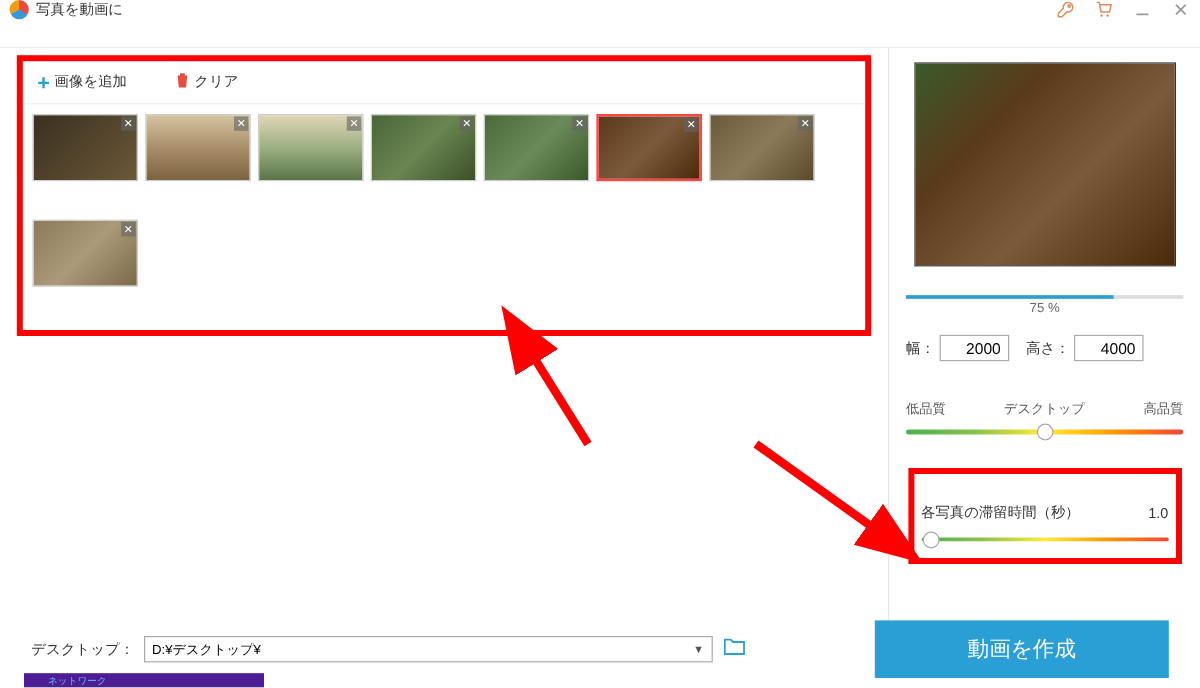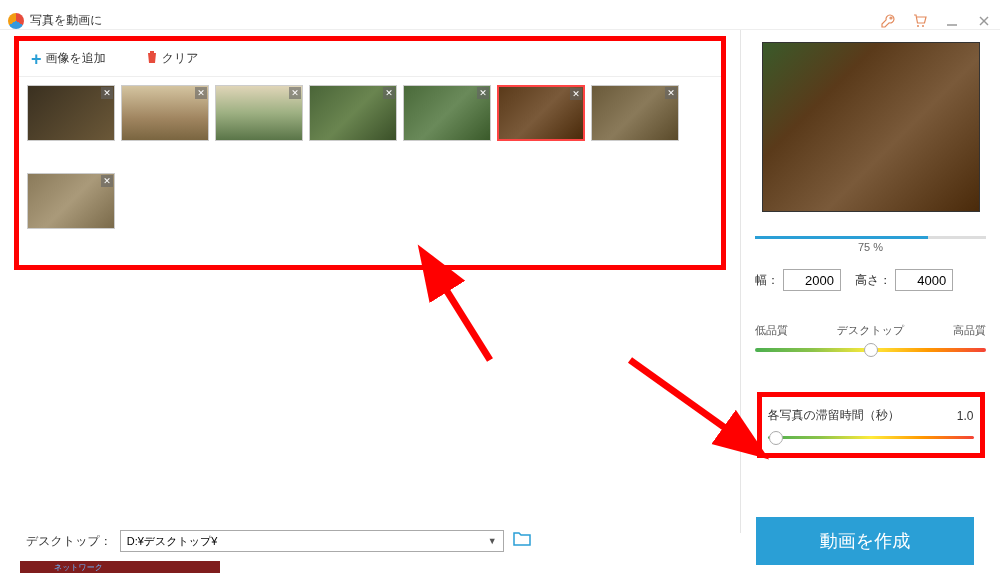--- a/index.html
+++ b/index.html
@@ -1,19 +1,19 @@
 <!DOCTYPE html>
 <html><head>
   <meta charset="utf-8">
   <style>
     * { margin: 0; padding: 0; box-sizing: border-box; font-family: "Meiryo", "Yu Gothic", sans-serif; }
     body { width: 1000px; height: 573px; background: #fff; position: relative; overflow: hidden; }
 
     
-    .titlebar { height: 30px; display: flex; align-items: flex-end; padding: 0 8px; background: #fff; border-bottom: 1px solid #eee; }
+    .titlebar { height: 40px; display: flex; align-items: flex-start; padding: 0 8px; background: #fff; border-bottom: 1px solid #eee; }
     .app-logo { width: 16px; height: 16px; margin-right: 6px; position: relative; }
     .app-logo::before { content: ""; position: absolute; width: 16px; height: 16px; border-radius: 50%; background: conic-gradient(#e74c3c 0 120deg, #3498db 120deg 240deg, #f39c12 240deg 360deg); }
     .titlebar-title { font-size: 12px; color: #333; }
     .titlebar-controls { margin-left: auto; display: flex; align-items: center; gap: 16px; }
     .tb-icon { width: 16px; height: 16px; display: flex; align-items: center; justify-content: center; color: #e38a5c; cursor: pointer; }
     .tb-icon.gray { color: #999; }
 
     
     .main { display: flex; height: calc(100% - 30px - 40px); }
     .left-pane { width: 740px; padding: 0; position: relative; }
@@ -55,34 +55,34 @@
 
     .dim-row { display: flex; align-items: center; width: 100%; margin-top: 16px; font-size: 12px; color: #333; gap: 4px; }
     .dim-row label { white-space: nowrap; }
     .dim-row input { width: 58px; height: 22px; border: 1px solid #aaa; text-align: right; padding: 0 6px; font-size: 13px; }
 
     .quality-row { width: 100%; margin-top: 32px; }
     .quality-labels { display: flex; justify-content: space-between; font-size: 11px; color: #555; }
     .slider { position: relative; width: 100%; height: 4px; margin-top: 10px; background: linear-gradient(90deg, #4caf50 0%, #8bc34a 25%, #ffeb3b 50%, #ff9800 75%, #f44336 100%); border-radius: 2px; }
     .slider-thumb { position: absolute; top: 50%; width: 14px; height: 14px; background: #fff; border: 1px solid #aaa; border-radius: 50%; transform: translate(-50%, -50%); cursor: pointer; }
 
-    .dwell-box { border: 5px solid #ff0000; width: 228px; margin-top: 40px; padding: 10px 6px 14px; }
+    .dwell-box { border: 5px solid #ff0000; width: 228px; margin-top: 28px; padding: 24px 6px 14px; }
     .dwell-label-row { display: flex; align-items: center; justify-content: space-between; font-size: 12px; color: #333; }
     .dwell-slider { position: relative; width: 100%; height: 3px; margin-top: 12px; background: linear-gradient(90deg, #4caf50 0%, #8bc34a 25%, #ffeb3b 50%, #ff9800 75%, #f44336 100%); border-radius: 2px; }
     .dwell-thumb { position: absolute; top: 50%; width: 14px; height: 14px; background: #fff; border: 1px solid #aaa; border-radius: 50%; transform: translate(-50%, -50%); cursor: pointer; }
 
     
     .footer { position: absolute; bottom: 12px; left: 0; right: 0; height: 40px; display: flex; align-items: center; padding: 0 26px; gap: 8px; }
     .footer label { font-size: 12px; color: #333; }
-    .path-select { width: 384px; height: 22px; border: 1px solid #aaa; font-size: 11px; padding: 0 6px; display: flex; align-items: center; justify-content: space-between; background: #fff; cursor: pointer; }
+    .path-select { width: 474px; height: 22px; border: 1px solid #aaa; font-size: 11px; padding: 0 6px; display: flex; align-items: center; justify-content: space-between; background: #fff; cursor: pointer; }
     .path-select .caret { font-size: 9px; color: #555; }
     .folder-icon { color: #2a9fd6; cursor: pointer; }
-    .create-btn { margin-left: auto; width: 218px; height: 48px; background: #2a9fd6; color: #fff; font-size: 18px; display: flex; align-items: center; justify-content: center; cursor: pointer; }
-
-    .taskbar-stub { position: absolute; bottom: 0; left: 20px; width: 200px; height: 12px; background: #7f1d1d; display: flex; align-items: center; padding-left: 34px; }
+    .create-btn { margin-left: auto; width: 245px; height: 48px; background: #2a9fd6; color: #fff; font-size: 18px; display: flex; align-items: center; justify-content: center; cursor: pointer; }
+
+    .taskbar-stub { position: absolute; bottom: 0; left: 20px; width: 200px; height: 12px; background: #4c1d95; display: flex; align-items: center; padding-left: 20px; }
     .taskbar-stub span { font-size: 8px; color: #6bb5ff; }
   </style>
 </head>
 <body>
 
 <div class="titlebar">
   <div class="app-logo"></div>
   <span class="titlebar-title">写真を動画に</span>
   <div class="titlebar-controls">
     <span class="tb-icon">

